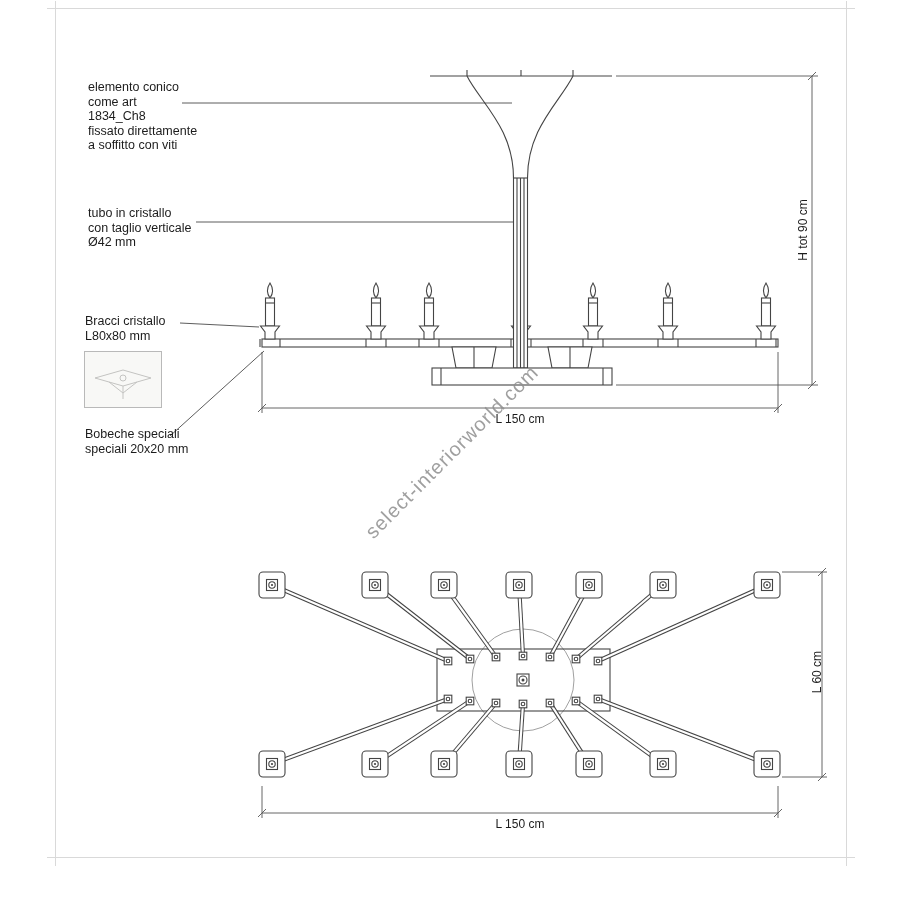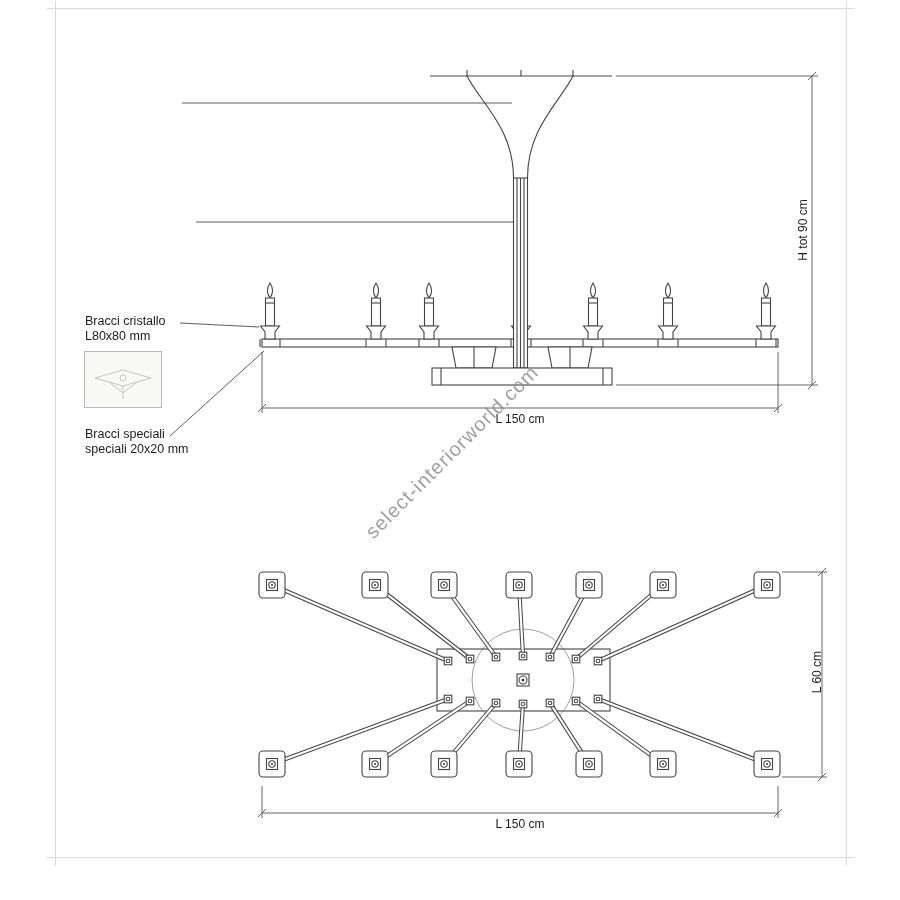--- a/index.html
+++ b/index.html
@@ -204,40 +204,52 @@
     </g>
 
     <g class="leader">
       <line x1="182" y1="103" x2="512" y2="103"></line>
       <line x1="196" y1="222" x2="513" y2="222"></line>
       <line x1="180" y1="323" x2="259" y2="327"></line>
       <line x1="170" y1="436" x2="264" y2="351"></line>
     </g>
   </svg>
 
-
+  <div class="ann" style="left:88px; top:80px">
+    <span>elemento conico</span>
+    <span>come art</span>
+    <span>1834_Ch8</span>
+    <span>fissato direttamente</span>
+    <span>a soffitto con viti</span>
+  </div>
+
+  <div class="ann" style="left:88px; top:206px">
+    <span>tubo in cristallo</span>
+    <span>con taglio verticale</span>
+    <span>Ø42 mm</span>
+  </div>
 
   <div class="ann" style="left:85px; top:314px">
     <span>Bracci cristallo</span>
     <span>L80x80 mm</span>
   </div>
 
   <div class="photo">
     <svg width="76" height="55" viewBox="0 0 76 55">
       <g stroke="#c4c4c2" fill="none" stroke-width="1">
         <path d="M10,26 L38,18 L66,26 L38,34 Z"></path>
         <path d="M24,30 L38,41 L52,30"></path>
         <line x1="38" y1="34" x2="38" y2="47"></line>
         <circle cx="38" cy="26" r="3"></circle>
       </g>
     </svg>
   </div>
 
   <div class="ann" style="left:85px; top:427px">
-    <span>Bracci speciali</span>
+    <span>Bobeche speciali</span>
     <span>speciali 20x20 mm</span>
   </div>
 
   <div class="dim h" style="left:520px; top:412px">L 150 cm</div>
   <div class="dim v" style="left:803px; top:230px">H tot 90 cm</div>
   <div class="dim v" style="left:817px; top:672px">L 60 cm</div>
   <div class="dim h" style="left:520px; top:817px">L 150 cm</div>
 
   <div class="watermark">select-interiorworld.com</div>
 </div>

